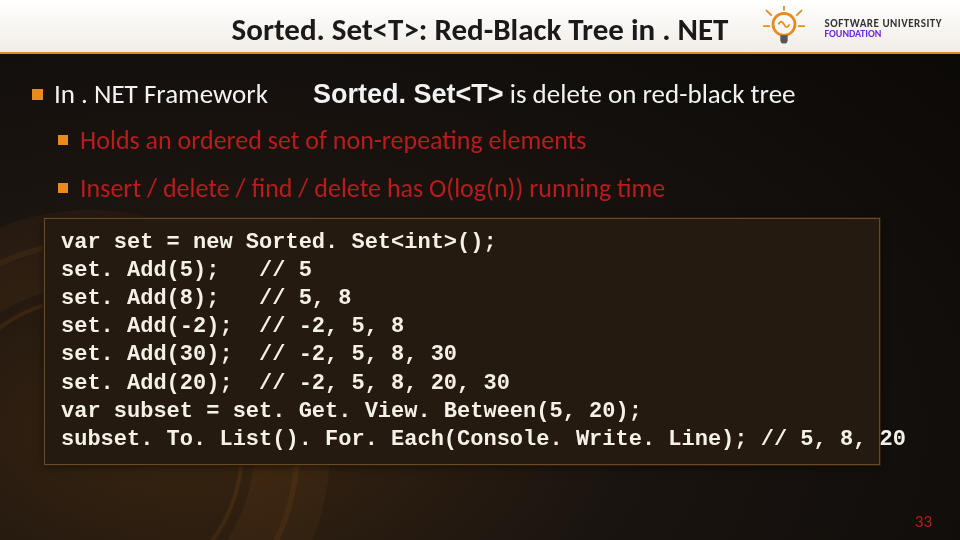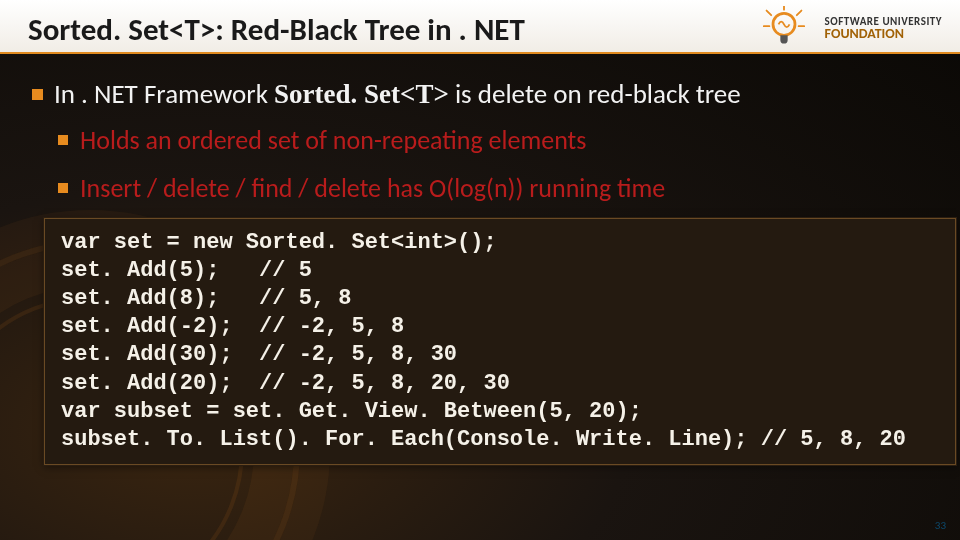--- a/index.html
+++ b/index.html
@@ -39,39 +39,40 @@
 
   .title {
     font-size: 31px;
     font-weight: 700;
     color: #1a1a1a;
     background: linear-gradient(#fff, #f1ede6);
     margin: -12px -28px 0 -28px;
     padding: 10px 28px 4px 28px;
     border-bottom: 2px solid #e08a1f;
     font-family: Calibri, Arial, sans-serif;
+    text-align: center;
   }
 
   .logo {
     position: absolute;
     top: 6px;
     right: 18px;
     display: flex;
     align-items: center;
     gap: 19px;
     color: #333;
     font-family: Calibri, Arial, sans-serif;
   }
   .logo .bulb {
     width: 44px; height: 44px;
     display:flex; align-items:center; justify-content:center;
   }
   .logo .txt { line-height: 1.0; }
   .logo .txt .l1 { font-size: 11px; font-weight: 700; letter-spacing: 0.5px; color:#333; }
-  .logo .txt .l2 { font-size: 14px; font-weight: 800; color:#a16207; }
+  .logo .txt .l2 { font-size: 10px; font-weight: 800; color:#6d28d9; }
 
   ul.bullets {
     list-style: none;
     margin-top: 22px;
   }
   ul.bullets > li {
     position: relative;
     padding-left: 26px;
     font-size: 27px;
     line-height: 1.35;
@@ -99,45 +100,46 @@
   }
   ul.sub > li::before {
     content: "";
     position: absolute;
     left: 4px; top: 13px;
     width: 10px; height: 10px;
     background: #e78b1f;
   }
 
   .codeword {
-    font-family: Liberation Serif, serif;
+    font-family: Liberation Sans, sans-serif;
     font-weight: 700;
+    margin-left: 39px;
   }
 
   .codebox {
     margin: 8px 0 0 16px;
-    width: 912px;
+    width: 836px;
     background: #241a10;
     border: 1.5px solid #6a4a24;
     box-shadow: 0 0 0 1px #2a1d10, 0 2px 8px rgba(0,0,0,0.5);
     padding: 10px 16px 10px 16px;
     font-family: Consolas, "Courier New", monospace;
     font-size: 22px;
     line-height: 1.28;
     color: #f5f1e8;
     white-space: pre;
     font-weight: 600;
   }
 
   .pagenum {
     position: absolute;
-    right: 14px;
+    right: 28px;
     bottom: 8px;
-    font-size: 11px;
-    color: #0c4a6e;
+    font-size: 17px;
+    color: #b91c1c;
   }
 </style>
 </head>
 <body>
 
 <div class="swirl"></div>
 
 <div class="slide">
 
   <div class="title">Sorted. Set&lt;T&gt;: Red-Black Tree in . NET</div>

